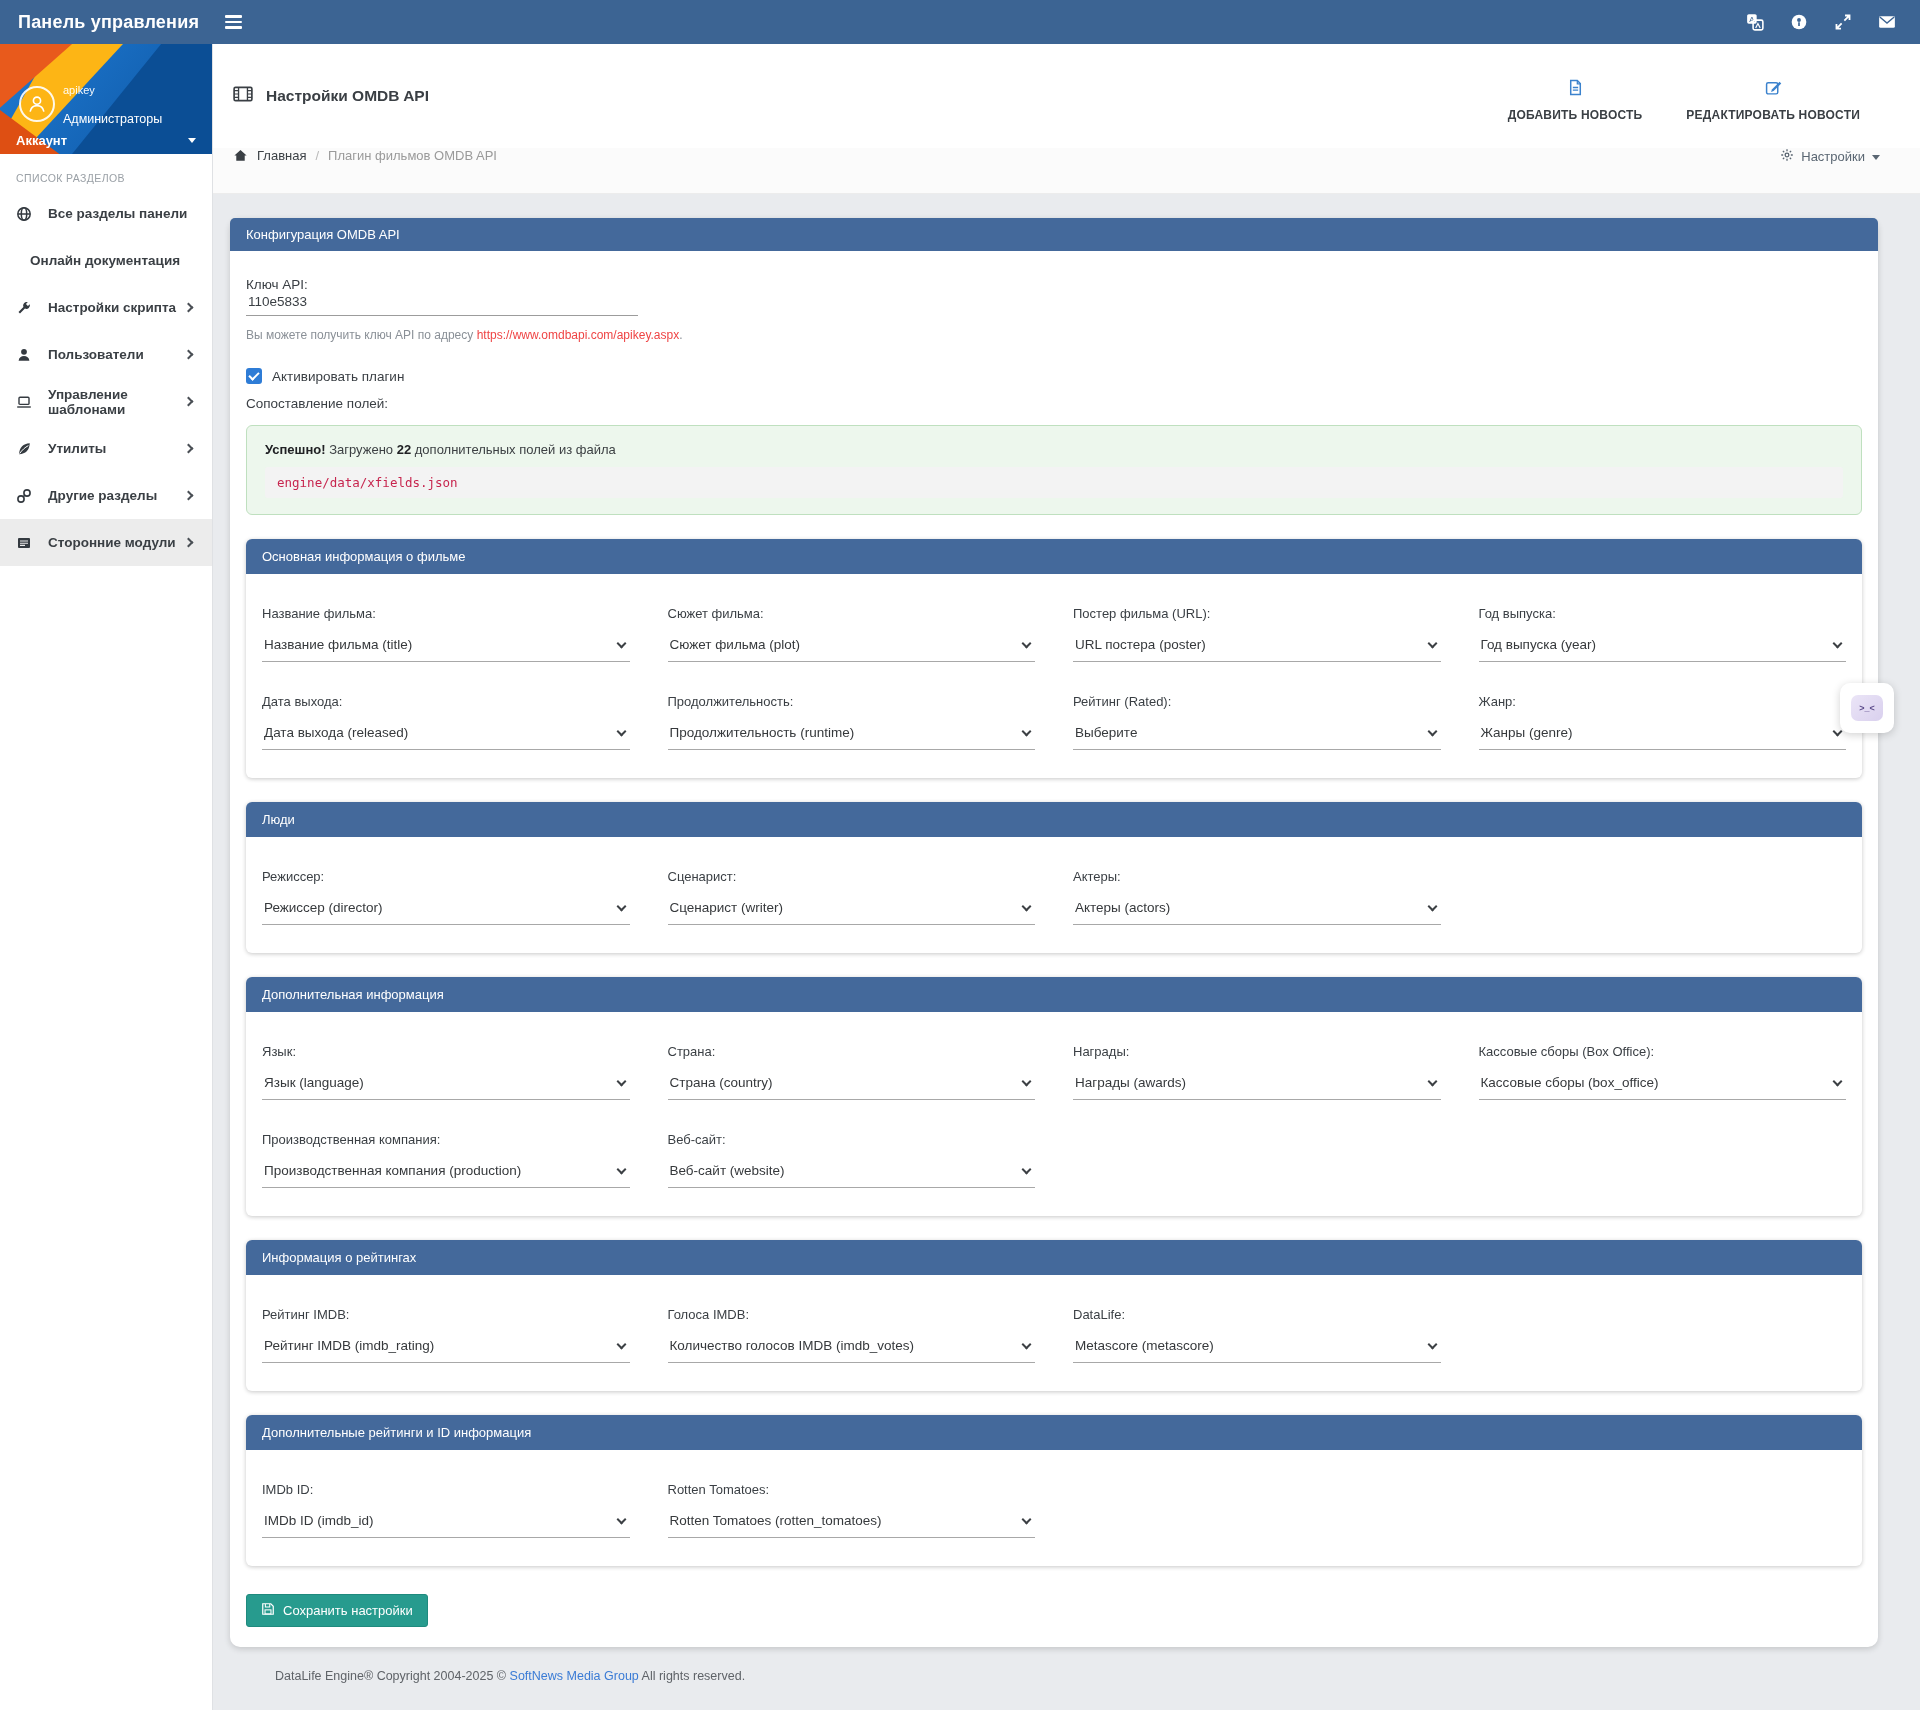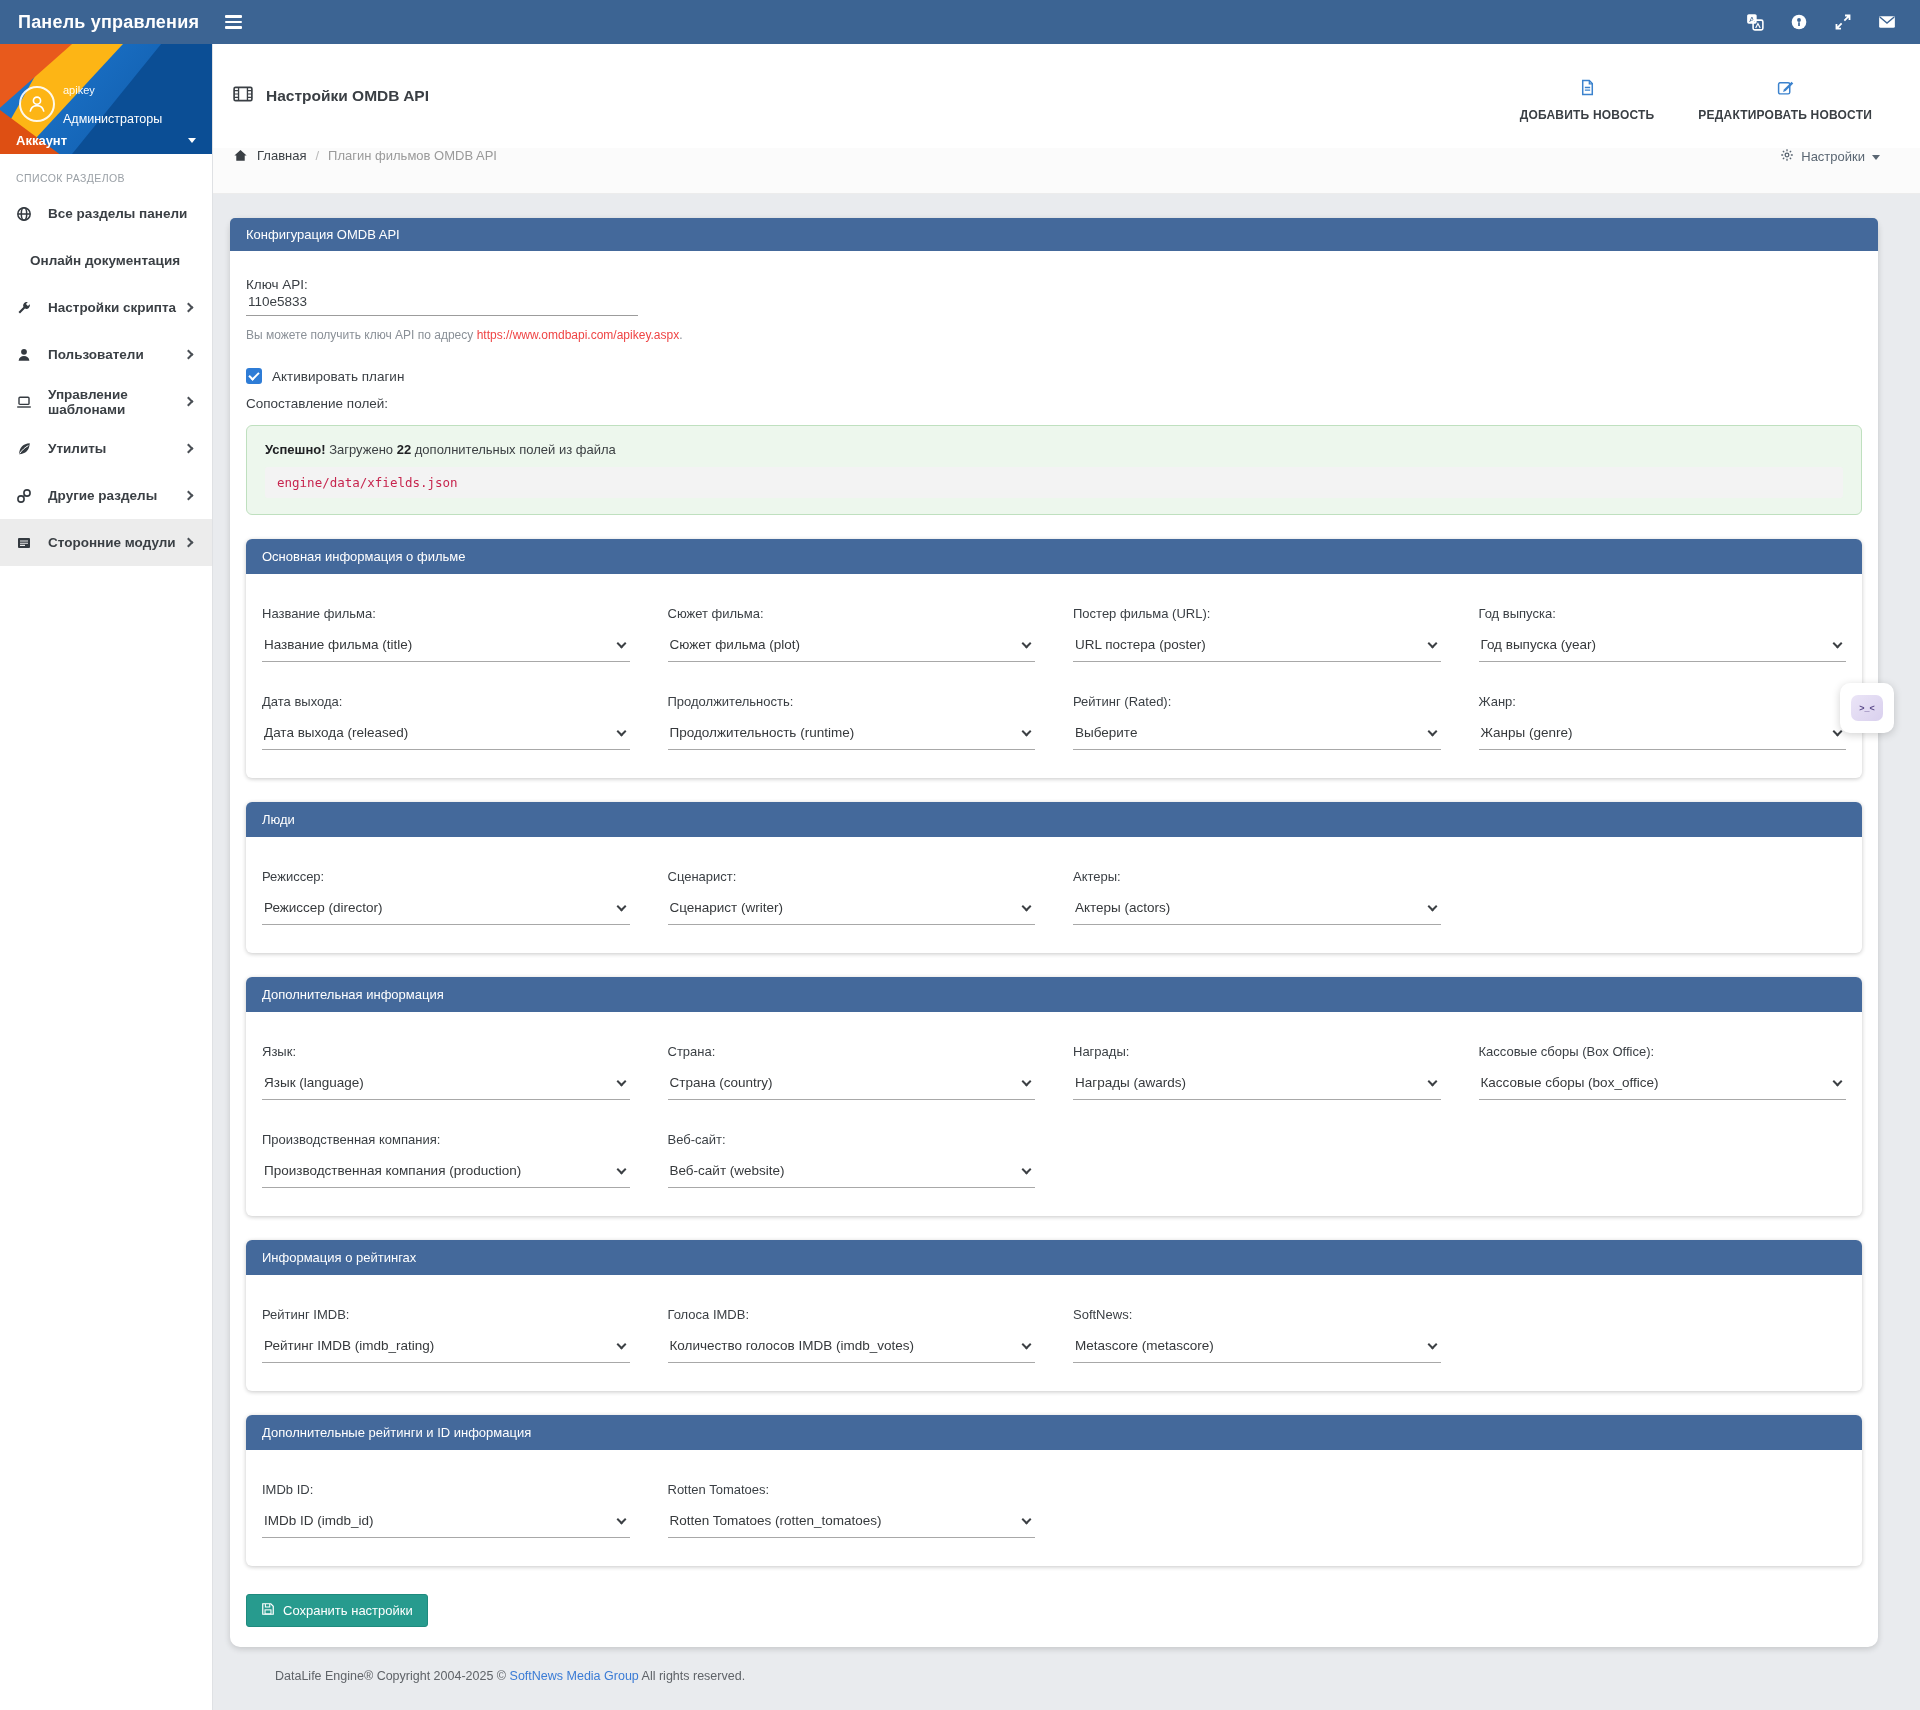--- a/index.html
+++ b/index.html
@@ -46,21 +46,21 @@
     color:#3a3f44; font-size:13.5px; font-weight:bold; cursor:pointer; }
   .menu-item.active { background:#ececec; }
   .mi-icon { width:20px; margin-right:12px; display:inline-flex; color:#343a40; }
   .mi-label { flex:1; }
   .mi-label.noicon { margin-left:14px; }
   .chev-r { width:7px; height:7px; border-top:2px solid #4a4f55; border-right:2px solid #4a4f55;
     transform:rotate(45deg); margin-right:4px; }
 
   
   .page-head { height:104px; background:#fff; display:flex; align-items:center;
-    padding:0 48px 0 20px; box-shadow:0 1px 0 #e8e8e8; }
+    padding:0 60px 0 20px; box-shadow:0 1px 0 #e8e8e8; }
   .ph-title { display:flex; align-items:center; gap:13px; color:#3a3f44; }
   .ph-title h1 { font-size:15.5px; font-weight:bold; }
   .ph-actions { margin-left:auto; display:flex; gap:44px; padding-top:8px; }
   .ph-btn { display:flex; flex-direction:column; align-items:center; gap:8px;
     cursor:pointer; color:#3a3f44; }
   .ph-btn .lbl { font-size:12px; font-weight:bold; letter-spacing:.2px; }
   .blue-ic { color:#3b82cd; }
 
   
   .crumb-bar { height:46px; background:#fbfbfb; border-bottom:1px solid #ececec;
@@ -460,21 +460,21 @@
             <div class="section-body">
               <div class="field">
                   <div class="f-label">Рейтинг IMDB:</div>
                 <div class="sel"><span>Рейтинг IMDB (imdb_rating)</span><span class="chev-d"></span></div>
                 </div>
               <div class="field">
                   <div class="f-label">Голоса IMDB:</div>
                 <div class="sel"><span>Количество голосов IMDB (imdb_votes)</span><span class="chev-d"></span></div>
                 </div>
               <div class="field">
-                  <div class="f-label">SoftNews:</div>
+                  <div class="f-label">DataLife:</div>
                 <div class="sel"><span>Metascore (metascore)</span><span class="chev-d"></span></div>
                 </div>
             </div>
           </div>
 
           
           <div class="section">
             <div class="section-head">Дополнительные рейтинги и ID информация</div>
             <div class="section-body">
               <div class="field">

